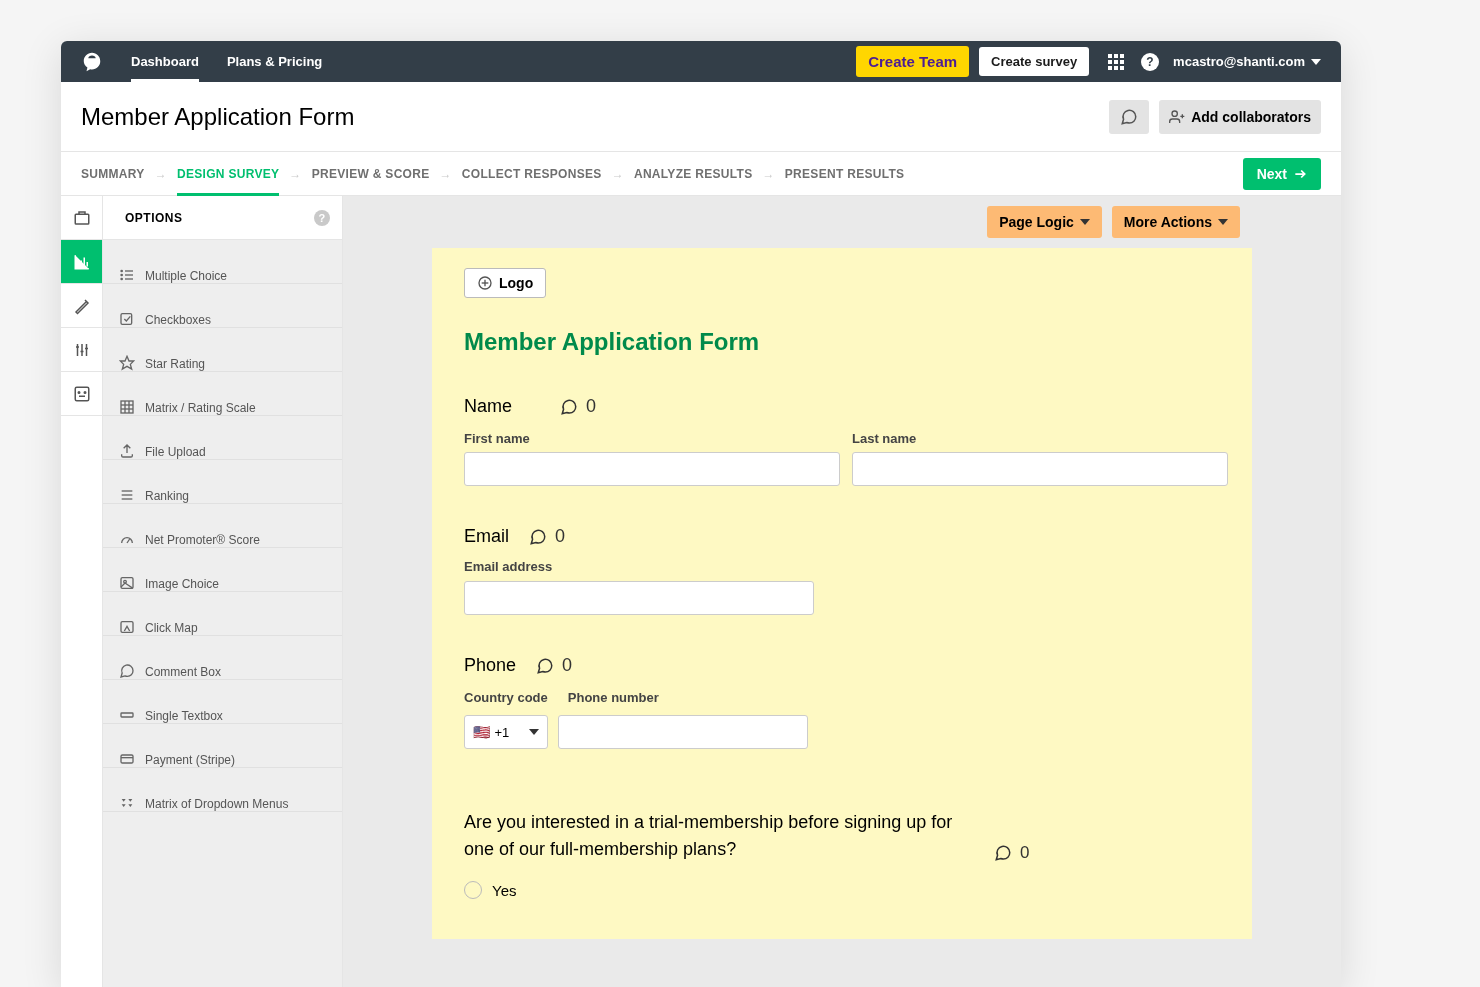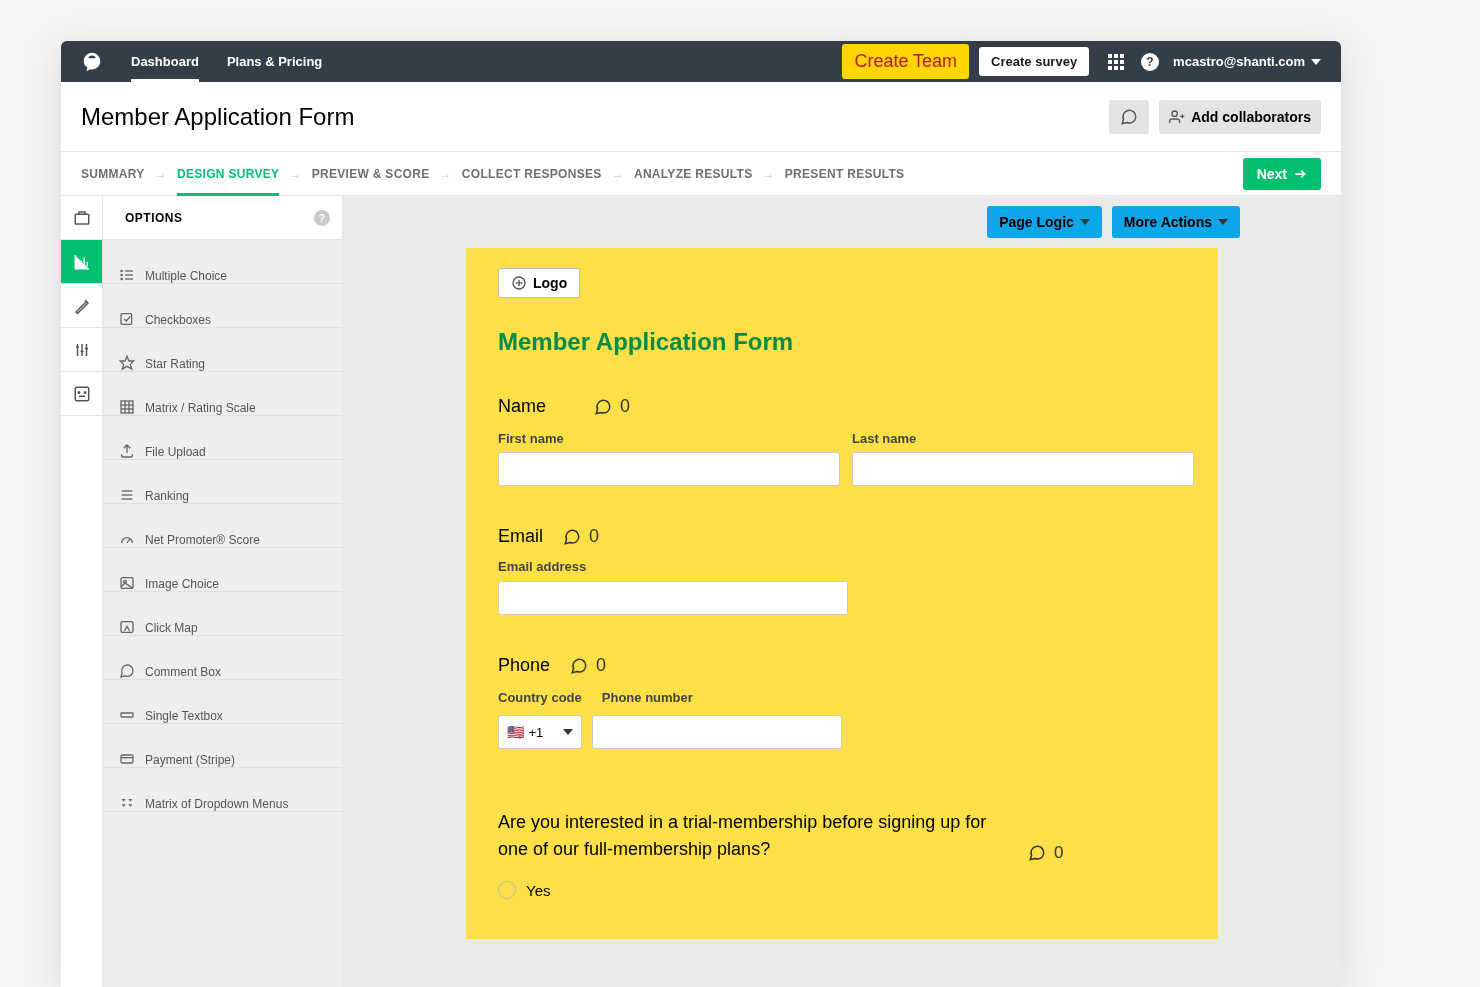--- a/index.html
+++ b/index.html
@@ -6,21 +6,21 @@
   body { font-family: -apple-system, BlinkMacSystemFont, "Segoe UI", Helvetica, Arial, sans-serif; background: #f5f5f5; width: 1480px; height: 987px; overflow: hidden; position: relative; }
 
   .app-frame { position: absolute; left: 61px; top: 41px; width: 1280px; height: 946px; background: #fff; border-radius: 6px 6px 0 0; box-shadow: 0 8px 40px rgba(0,0,0,0.12); overflow: hidden; display: flex; flex-direction: column; }
 
   
   .header { background: #333e48; height: 41px; display: flex; align-items: center; padding: 0 20px; color: #fff; font-size: 13px; }
   .logo { width: 22px; height: 22px; margin-right: 28px; display: inline-block; }
   .nav-link { color: #fff; font-weight: 600; margin-right: 28px; cursor: pointer; height: 41px; display: flex; align-items: center; border-bottom: 3px solid transparent; padding-top:3px;}
   .nav-link.active { border-bottom-color: #fff; }
   .header-spacer { flex: 1; }
-  .btn-yellow { background: #ffd600; color: #b91c1c; font-weight: 400; font-size: 18px; padding: 7px 12px; border-radius: 3px; border: none; cursor: pointer; margin-right: 10px; }
+  .btn-yellow { background: #ffd600; color: #4c1d95; font-weight: 700; font-size: 15px; padding: 7px 12px; border-radius: 3px; border: none; cursor: pointer; margin-right: 10px; }
   .btn-white { background: #fff; color: #1b1b1b; font-weight: 600; font-size: 13px; padding: 7px 12px; border-radius: 3px; border: none; cursor: pointer; margin-right: 10px; }
   .header-icon { width: 18px; height: 18px; margin: 0 8px; cursor: pointer; display:flex; align-items:center; justify-content:center; }
   .header-user { font-size: 13px; font-weight: 600; margin-left: 6px; display:flex; align-items:center; cursor:pointer;}
   .header-user svg { margin-left:6px; }
 
   
   .title-bar { background: #fff; border-bottom: 1px solid #e5e5e5; height: 70px; display: flex; align-items: center; padding: 0 20px; }
   .page-title { font-size: 24px; font-weight: 500; flex: 1; }
   .btn-icon-light { background: #e3e3e3; border: none; border-radius: 3px; height: 34px; padding: 0 10px; margin-left: 10px; cursor:pointer; display:flex; align-items:center; font-size:14px; font-weight:600;}
   .btn-icon-light svg { margin-right: 6px; }
@@ -47,24 +47,24 @@
   
   .options-panel { width: 240px; background:#eeeeee; border-right:1px solid #e5e5e5; overflow-y:auto; }
   .options-header { background:#fff; height:44px; display:flex; align-items:center; padding:0 22px; font-size:12px; font-weight:700; letter-spacing:0.5px; border-bottom:1px solid #e5e5e5; position:relative;}
   .options-header .help { position:absolute; right:12px; width:16px; height:16px; background:#c9c9c9; border-radius:50%; color:#fff; font-size:11px; display:flex; align-items:center; justify-content:center; cursor:pointer;}
   .opt-item { height:44px; display:flex; align-items:flex-end; padding:0 16px; font-size:12px; border-bottom:1px solid #e0e0e0; cursor:pointer; color:#555;}
   .opt-item svg { margin-right:10px; flex-shrink:0; }
 
   
   .canvas { flex:1; background:#eaeaea; overflow-y:auto; display:flex; flex-direction:column; align-items:center; }
   .canvas-toolbar { width: 820px; margin-top: 0; display:flex; justify-content:flex-end; padding: 10px 12px; gap:10px;}
-  .btn-gray { background:#0ea5e9; border:none; font-size:14px; font-weight:600; padding:8px 12px; border-radius:3px; cursor:pointer; display:flex; align-items:center;}
+  .btn-gray { background:#fdba74; border:none; font-size:14px; font-weight:600; padding:8px 12px; border-radius:3px; cursor:pointer; display:flex; align-items:center;}
   .btn-gray svg { margin-left:6px; }
 
-  .survey-page { width: 752px; background:#fde047; padding: 20px 24px 40px 32px;}
+  .survey-page { width: 820px; background:#fef9c3; padding: 20px 24px 40px 32px;}
   .logo-btn { border:1px solid #bbb; background:#fff; border-radius:3px; padding:6px 12px; font-size:14px; font-weight:600; display:inline-flex; align-items:center; cursor:pointer;}
   .logo-btn svg { margin-right:6px; }
   .survey-title { font-size:24px; font-weight:600; color:#008a4b; margin-top:30px; }
 
   .q-block { margin-top: 40px; }
   .q-header { display:flex; align-items:center; font-size:18px; font-weight:400; }
   .q-title { }
   .q-comments { margin-left: 48px; display:flex; align-items:center; color:#333; font-size:18px;}
   .q-comments svg { margin-right:8px;}
   .q-row { display:flex; gap:12px; margin-top:14px;}

